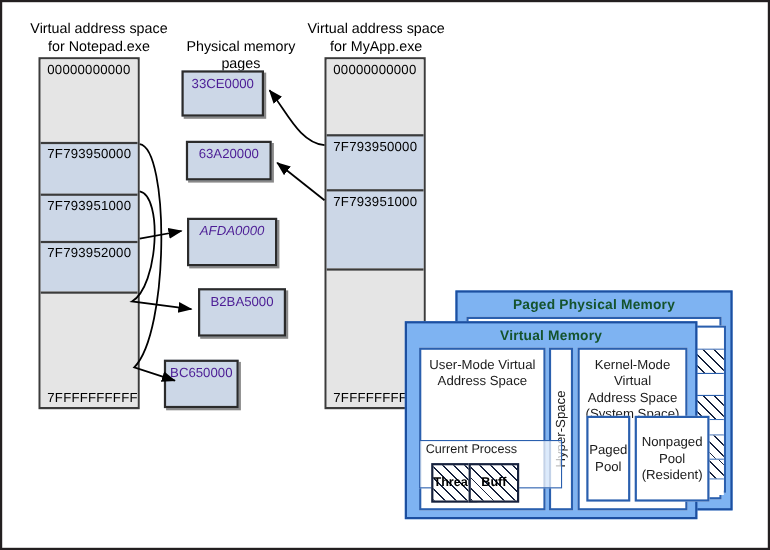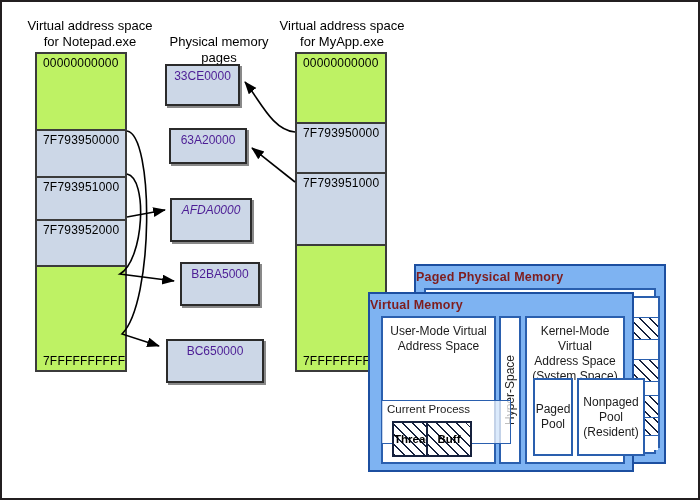--- a/index.html
+++ b/index.html
@@ -12,41 +12,41 @@
   #root{position:relative;width:700px;height:500px;box-sizing:border-box;border:2px solid #231f20;background:#fff;padding-left:16px;}
 
   
   .caption{
     position:absolute;text-align:center;color:#000;
     font-size:13px;line-height:16px;white-space:pre-line;
   }
 
   
   .vcol{position:absolute;box-sizing:border-box;border:2px solid #3b3b3b;background:#fff;}
-  .vseg{position:absolute;left:0;right:0;box-sizing:border-box;background:#bef264;}
+  .vseg{position:absolute;left:0;right:0;box-sizing:border-box;background:#e5e5e5;}
   .vseg.shaded{background:#ccd7e7;}
   .vseg.topline{border-top:2px solid #3b3b3b;}
   .vseg .lbl{position:absolute;left:6px;top:2px;font-size:12px;color:#000;letter-spacing:.2px;}
   .vseg .lbl.bottom{top:auto;bottom:2px;}
 
   
   .pbox{
     position:absolute;box-sizing:border-box;
     background:#ccd7e7;border:2px solid #2b2b2b;
     box-shadow:2px 2px 0 rgba(40,40,40,.55);
   }
   .pbox span{position:absolute;top:3px;left:0;right:0;text-align:center;font-size:12px;color:#4c1d95;}
 
   
   svg.arrows{position:absolute;left:0;top:0;width:700px;height:500px;pointer-events:none;}
 
   
   .panel{position:absolute;box-sizing:border-box;background:#7eb3f2;border:2px solid #1c4fa0;}
-  .panel-title{position:absolute;left:0;right:0;top:4px;
-    font-size:12.5px;font-weight:bold;color:#7f1d1d;letter-spacing:.2px;}
+  .panel-title{position:absolute;left:0;right:0;top:4px;text-align:center;
+    font-size:12.5px;font-weight:bold;color:#14532d;letter-spacing:.2px;}
   .panel-body{position:absolute;box-sizing:border-box;background:#fff;border:2px solid #2a5fae;}
 
   .ibox{position:absolute;box-sizing:border-box;background:#fff;border:2px solid #2a5fae;}
   .ibox .t{position:absolute;left:0;right:0;text-align:center;color:#1b1b1b;font-size:12px;line-height:15px;white-space:pre-line;}
 
   .vert{position:absolute;box-sizing:border-box;background:#fff;border:2px solid #2a5fae;}
   .vert span{position:absolute;left:50%;top:50%;transform:translate(-50%,-50%) rotate(-90deg);
     white-space:nowrap;font-size:12px;color:#1b1b1b;}
 
   .curproc{position:absolute;box-sizing:border-box;background:rgba(255,255,255,.72);border:1px solid #2a5fae;}
@@ -113,21 +113,21 @@
   </div>
   <div class="pbox" style="left:167px;top:126px;width:78px;height:36px;">
     <span>63A20000</span>
   </div>
   <div class="pbox" style="left:168px;top:196px;width:82px;height:44px;font-style:italic;">
     <span>AFDA0000</span>
   </div>
   <div class="pbox" style="left:178px;top:260px;width:80px;height:44px;">
     <span>B2BA5000</span>
   </div>
-  <div class="pbox" style="left:164px;top:325px;width:98px;height:44px;margin-top:12px;">
+  <div class="pbox" style="left:147px;top:325px;width:68px;height:44px;">
     <span>BC650000</span>
   </div>
 
   <svg class="arrows" viewBox="0 0 700 500">
     <defs>
       <marker id="ah" markerWidth="9" markerHeight="9" refX="7.4" refY="3.1" orient="auto">
         <path d="M0,0 L8,3.1 L0,6.2 z" fill="#000"></path>
       </marker>
     </defs>
 

